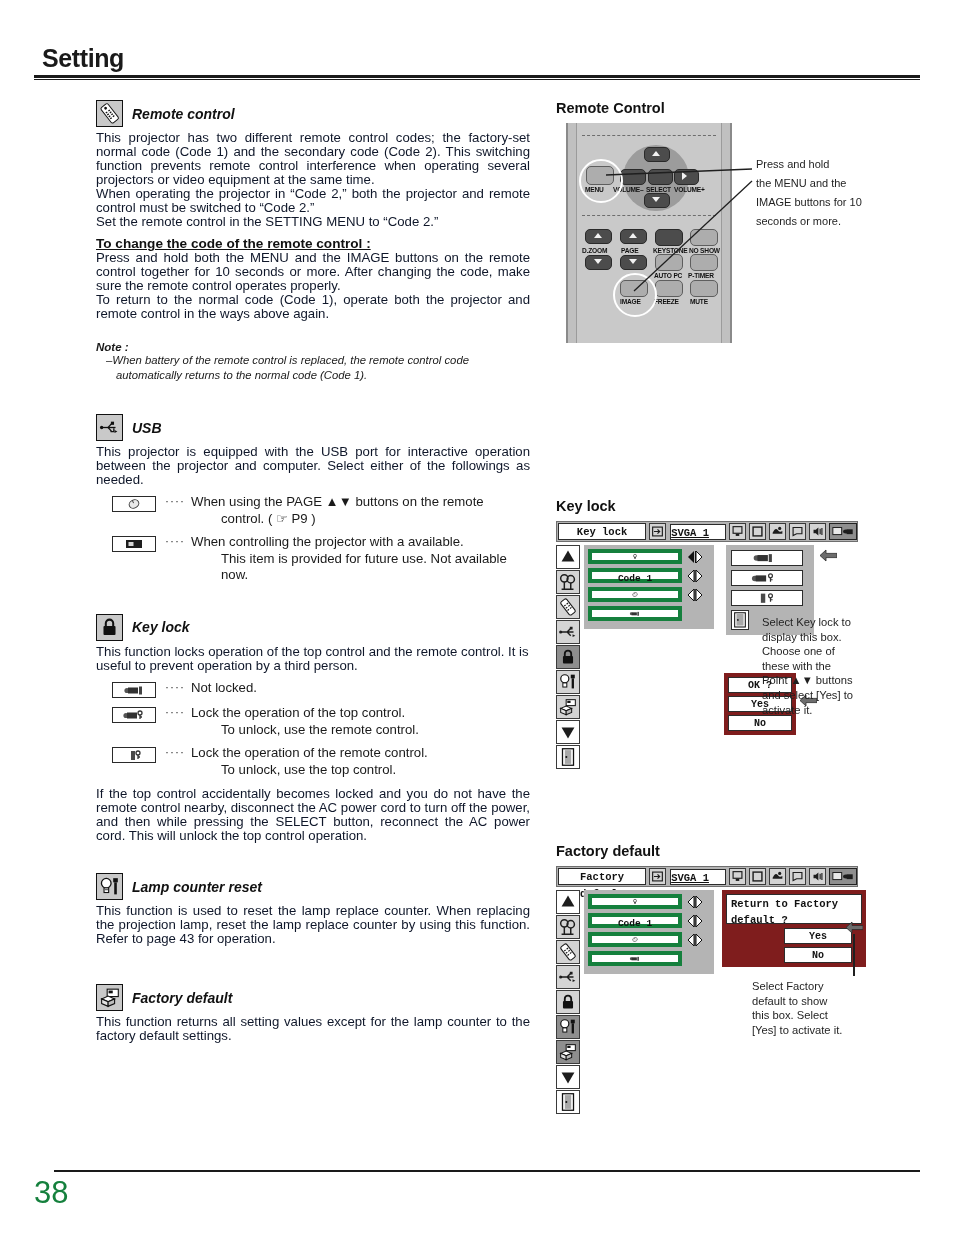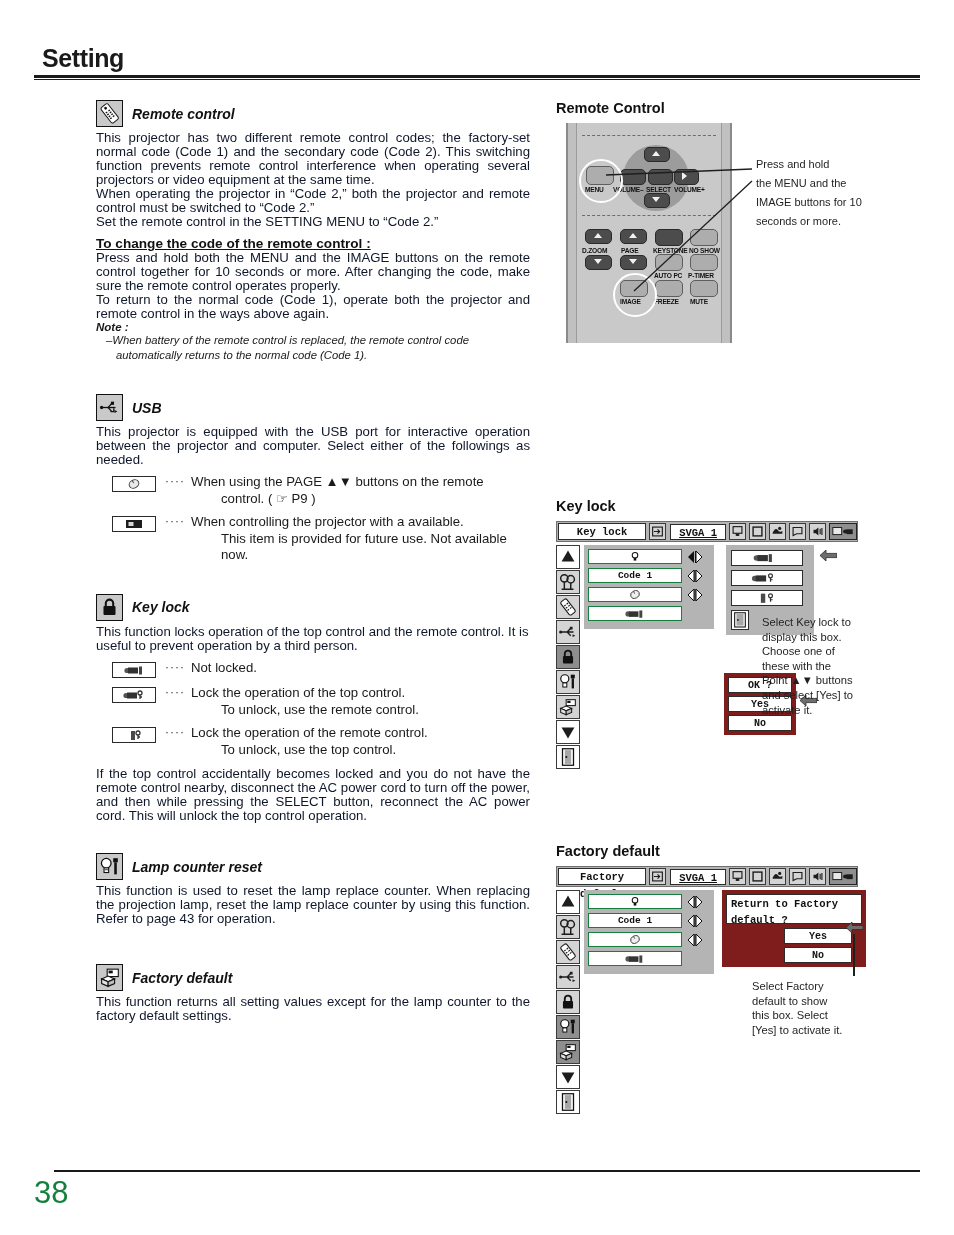--- a/index.html
+++ b/index.html
@@ -38,21 +38,21 @@
   
   p.body{
     font-size:13.2px;line-height:14px;margin:0 0 0 0;color:#0f172a;
     text-align:justify;
   }
   p.body.nj{text-align:left;}
   .sub-head{
     font-size:13.6px;font-weight:bold;text-decoration:underline;
     margin-top:7px;color:#111;
   }
-  .note-title{font-size:11.5px;font-weight:bold;font-style:italic;}
+  .note-title{font-size:11.5px;font-weight:bold;font-style:italic;margin-top:20px;}
   .note-body{font-size:11.3px;font-style:italic;line-height:14.5px;padding-left:10px;}
   .note-body .ind{display:block;padding-left:10px;}
 
   
   .opt-row{display:flex;align-items:flex-start;margin-top:7px;}
   .opt-box{
     width:42px;height:14px;border:1px solid #2a2a2a;background:#fff;
     flex:0 0 auto;margin-top:2px;position:relative;
   }
   .opt-box svg{display:block;width:100%;height:100%;}
@@ -89,21 +89,21 @@
     display:flex;align-items:center;height:21px;background:#b4b4b4;
     border:1px solid #6e6e6e;width:302px;box-sizing:border-box;
   }
   .osd-bar .name{
     background:#fff;border:1px solid #2c2c2c;height:17px;line-height:17px;
     font-size:10.5px;font-weight:bold;text-align:center;margin-left:1px;
     box-sizing:border-box;color:#111;
   }
   .osd-bar .src{
     background:#fff;border:1px solid #2c2c2c;height:16px;line-height:16px;
-    font-size:10.5px;font-weight:bold;text-align:center;width:62px;margin-left:4px;
+    font-size:10.5px;font-weight:bold;text-align:left;width:62px;margin-left:4px;
     box-sizing:border-box;text-decoration:underline;color:#111;
   }
   .mb-ic{
     width:17px;height:17px;background:#d4d4d4;border:1px solid #3a3a3a;
     margin-left:3px;box-sizing:border-box;flex:0 0 auto;
   }
   .mb-ic.sel{background:#8f8f8f;border-color:#222;}
   .mb-ic.wide{width:28px;}
   .mb-ic svg{display:block;width:100%;height:100%;}
 
@@ -115,21 +115,21 @@
   .side-ic.sel{background:#8e8e8e;}
   .side-ic.plain{background:#ffffff;border:1px solid #3a3a3a;}
   .side-ic svg{display:block;width:100%;height:100%;}
 
   .osd-panel{
     position:absolute;left:28px;top:24px;width:130px;background:#b4b4b4;
     padding:4px 4px 4px 4px;box-sizing:border-box;
   }
   .val-row{display:flex;align-items:center;margin-bottom:4px;}
   .val-box{
-    width:94px;height:15px;background:#fff;border:1px solid #15803d;
+    width:94px;height:15px;background:#fff;border:4px solid #15803d;
     font-size:9.5px;font-weight:bold;text-align:center;line-height:14px;
     box-sizing:border-box;color:#111;position:relative;
   }
   .val-box svg{display:block;width:100%;height:100%;}
   .arrs{margin-left:5px;display:flex;}
 
   .choice-panel{
     position:absolute;background:#b4b4b4;padding:5px;box-sizing:border-box;
   }
   .choice-box{

